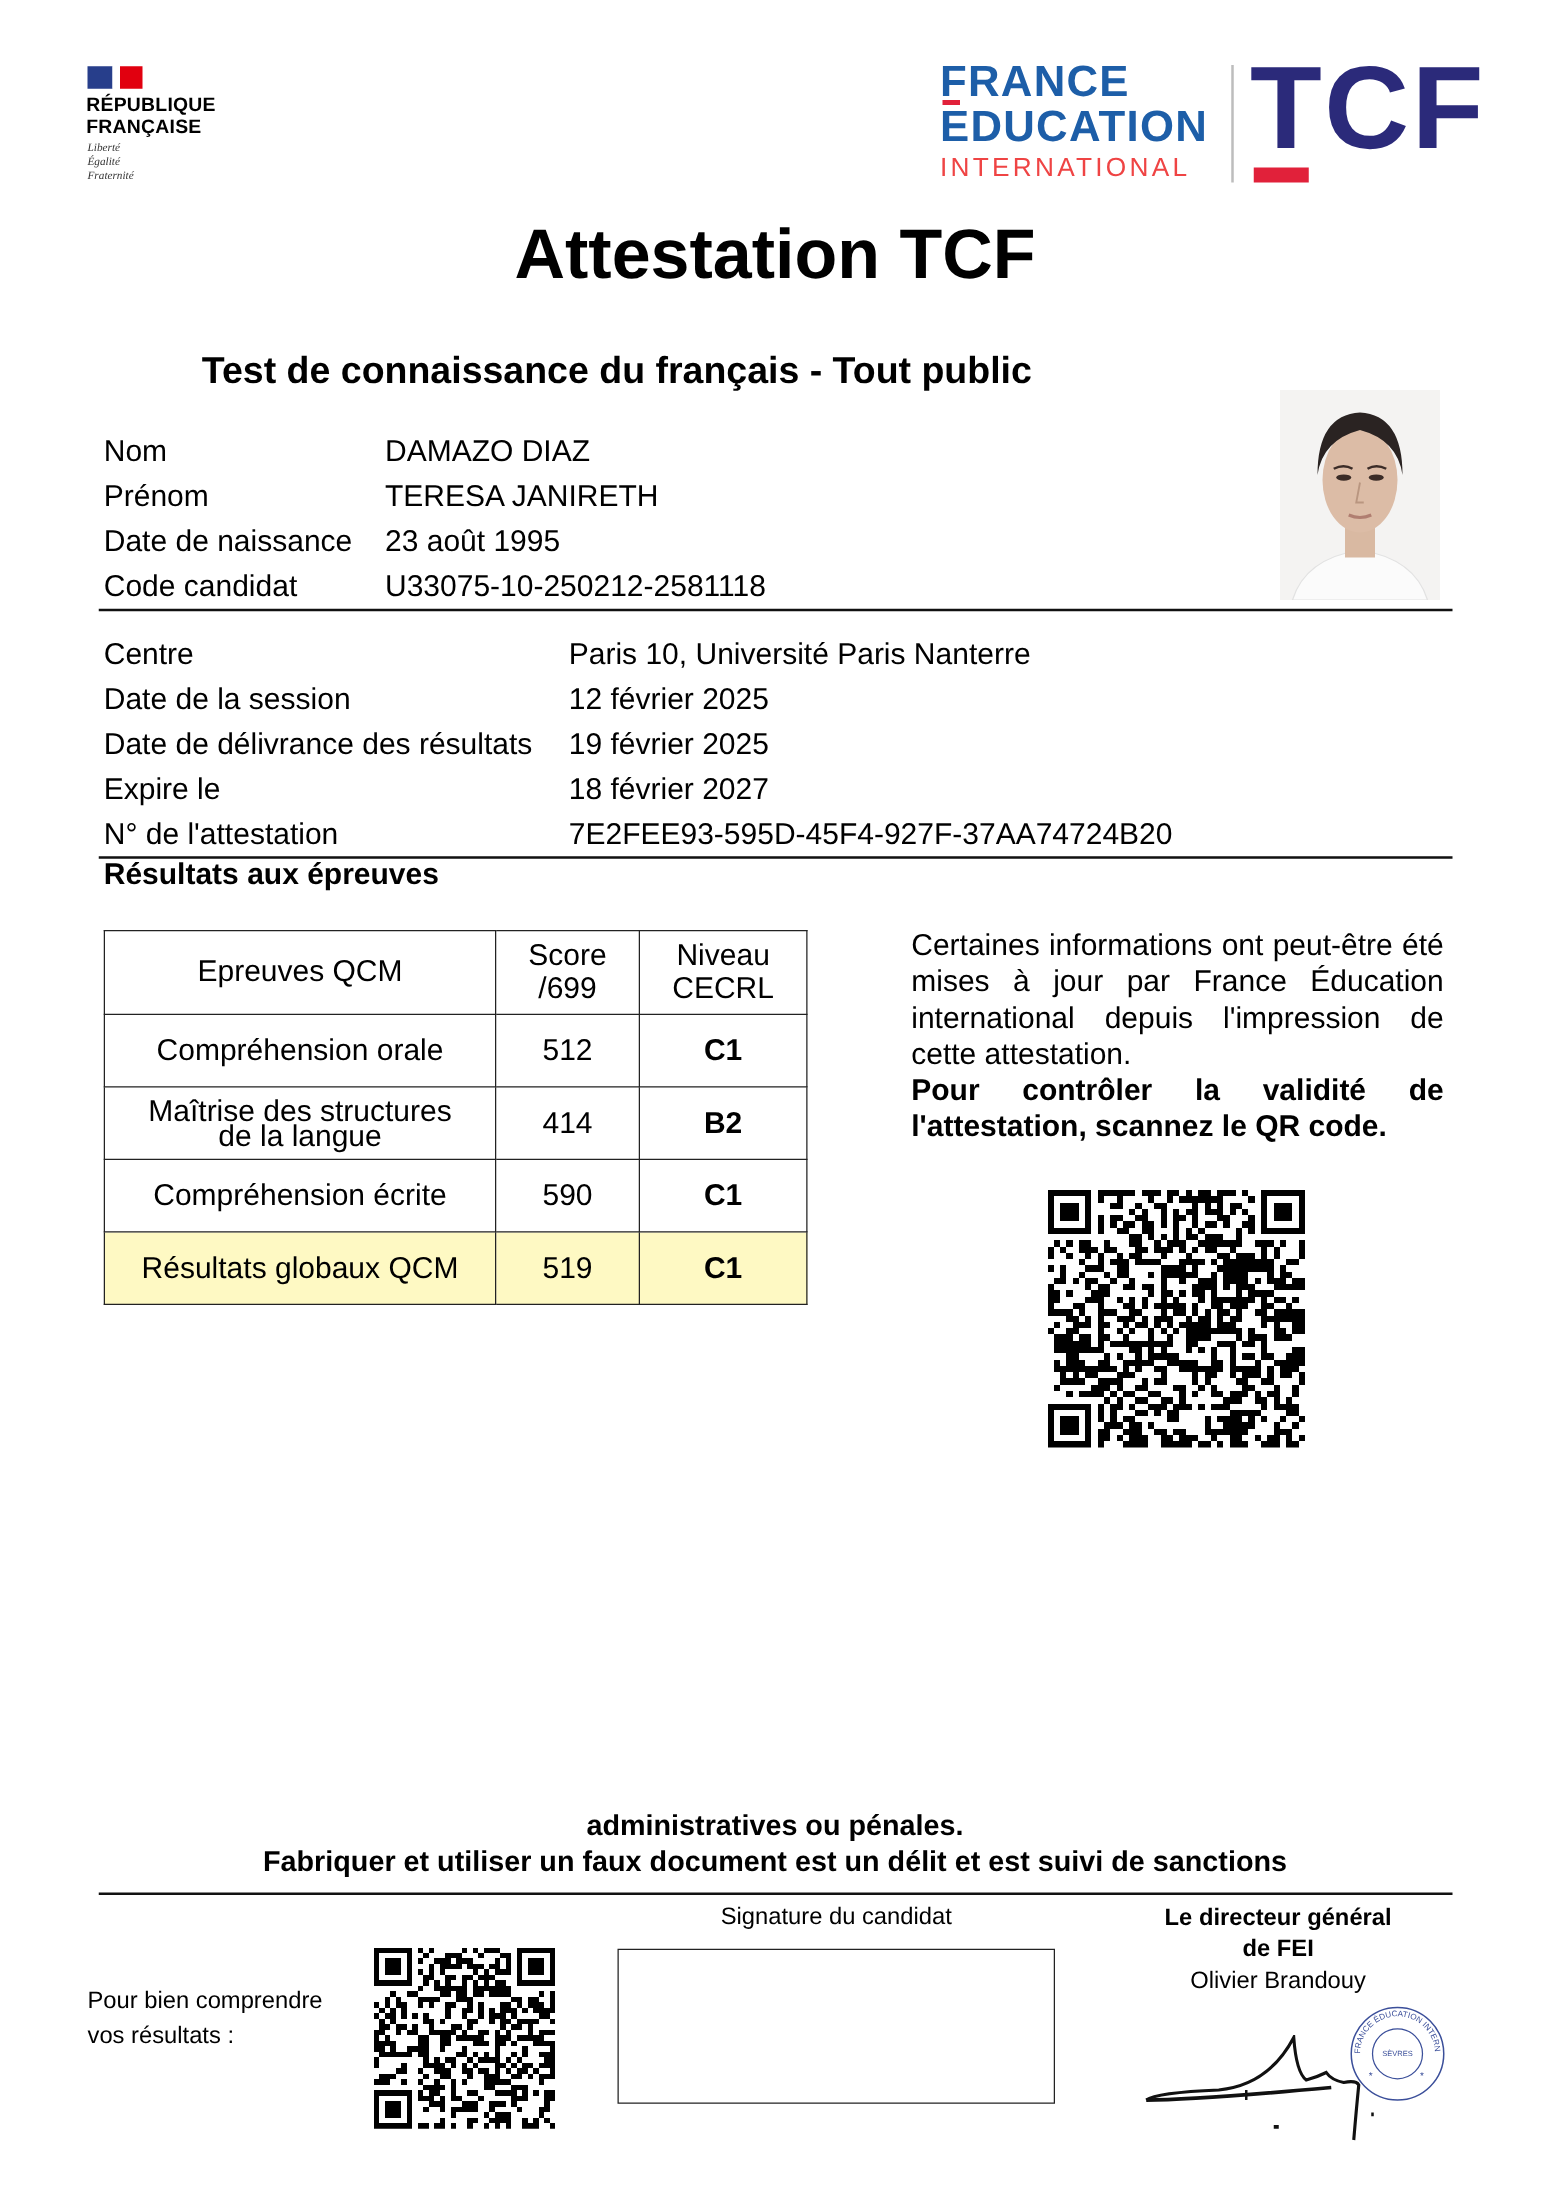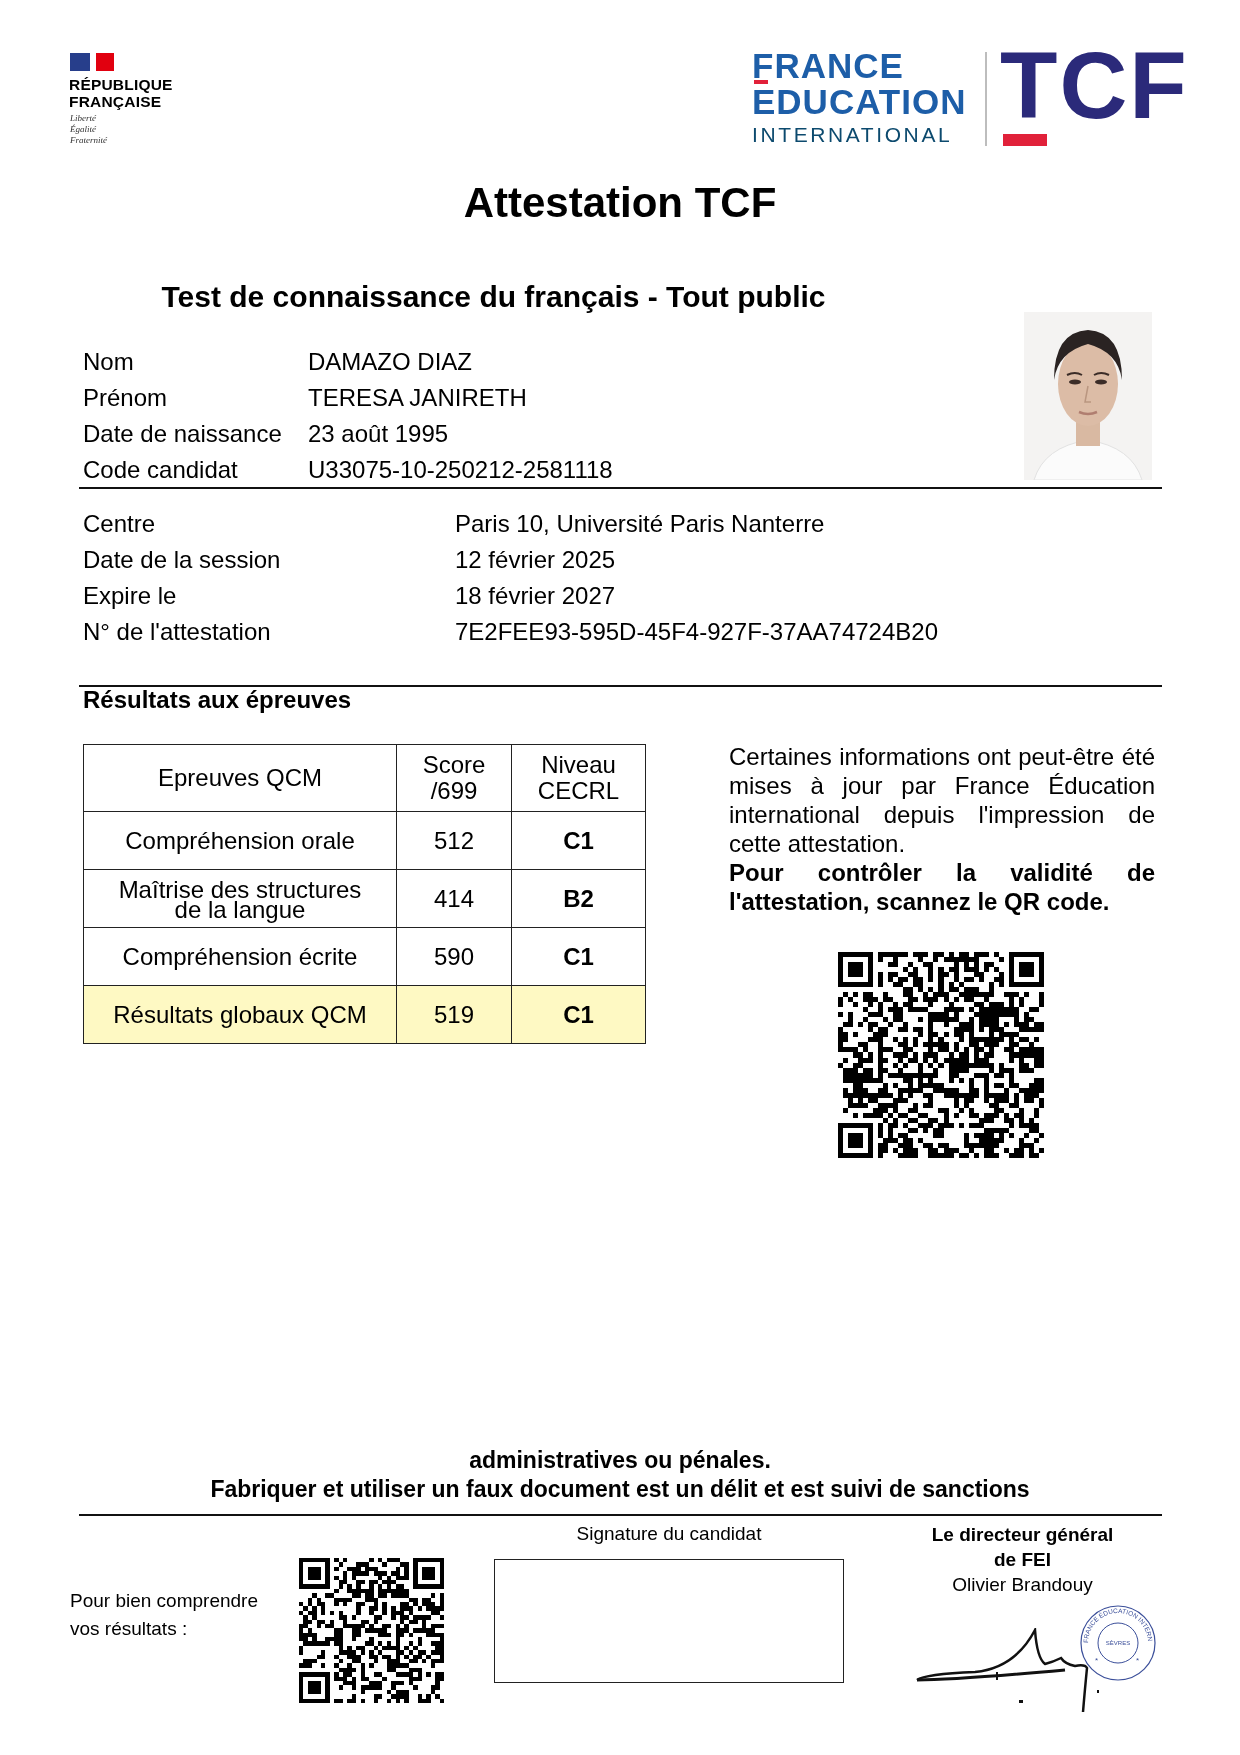--- a/index.html
+++ b/index.html
@@ -13,27 +13,27 @@
     .rf-flag .white { position:absolute; left:20px; top:0; width:6px; height:18px; background:#fff; }
     .rf-flag .red { position:absolute; left:26px; top:0; width:18px; height:18px; background:#e1000f; }
     .rf-title { left: 69px; top: 76px; font-weight: bold; font-size: 15.5px; line-height: 17px; letter-spacing: 0.2px; }
     .rf-motto { left: 70px; top: 113px; font-family: "Liberation Serif", serif; font-style: italic; font-size: 9px; line-height: 11px; color:#333; }
 
     
     .fei { left: 752px; top: 48px; }
     .fei .l1, .fei .l2 { font-weight: bold; font-size: 35px; line-height: 36px; color: #1d5ea8; letter-spacing: 1px; }
     .fei .l2 { position: relative; }
     .fei .l2 .bar { position:absolute; left:2px; top:-4px; width:14px; height:4px; background:#e1213a; }
-    .fei .l3 { font-size: 21px; line-height: 26px; color: #0c4a6e; letter-spacing: 2.6px; margin-top: 2px; }
+    .fei .l3 { font-size: 21px; line-height: 26px; color: #ef4444; letter-spacing: 2.6px; margin-top: 2px; }
     .fei-sep { left: 985px; top: 52px; width: 2px; height: 94px; background: #bdbdbd; }
     .tcf { left: 1000px; top: 36px; font-weight: bold; font-size: 94px; line-height: 100px; color: #2b2a7a; letter-spacing: 2px; }
     .tcf-bar { left: 1003px; top: 134px; width: 44px; height: 12px; background: #e1213a; }
 
     
-    .title { left: 0; width: 1240px; top: 166px; text-align: center; font-weight: bold; font-size: 42px; line-height: 74px; }
+    .title { left: 0; width: 1240px; top: 166px; text-align: center; font-weight: bold; font-size: 56px; line-height: 74px; }
     .subtitle { left: 0; width: 987px; top: 252px; text-align: center; font-weight: bold; font-size: 30px; line-height: 34px; margin-top: 28px; }
 
     
     .info { font-size: 24px; line-height: 36px; }
     .info .row { display: flex; }
     .info1 { left: 83px; top: 344px; }
     .info1 .lbl { width: 225px; }
     .info2 { left: 83px; top: 506px; }
     .info2 .lbl { width: 372px; }
     .rule { left: 79px; width: 1083px; height: 2px; background: #111; }
@@ -134,20 +134,24 @@
 <div class="abs rule" style="top:487px"></div>
 
 <div class="abs info info2">
   <div class="row">
       <span class="lbl">Centre</span>
       <span>Paris 10, Université Paris Nanterre</span>
     </div>
   <div class="row">
       <span class="lbl">Date de la session</span>
       <span>12 février 2025</span>
+    </div>
+  <div class="row">
+      <span class="lbl">Date de délivrance des résultats</span>
+      <span>19 février 2025</span>
     </div>
   <div class="row">
       <span class="lbl">Expire le</span>
       <span>18 février 2027</span>
     </div>
   <div class="row">
       <span class="lbl">N° de l'attestation</span>
       <span>7E2FEE93-595D-45F4-927F-37AA74724B20</span>
     </div>
 </div>

